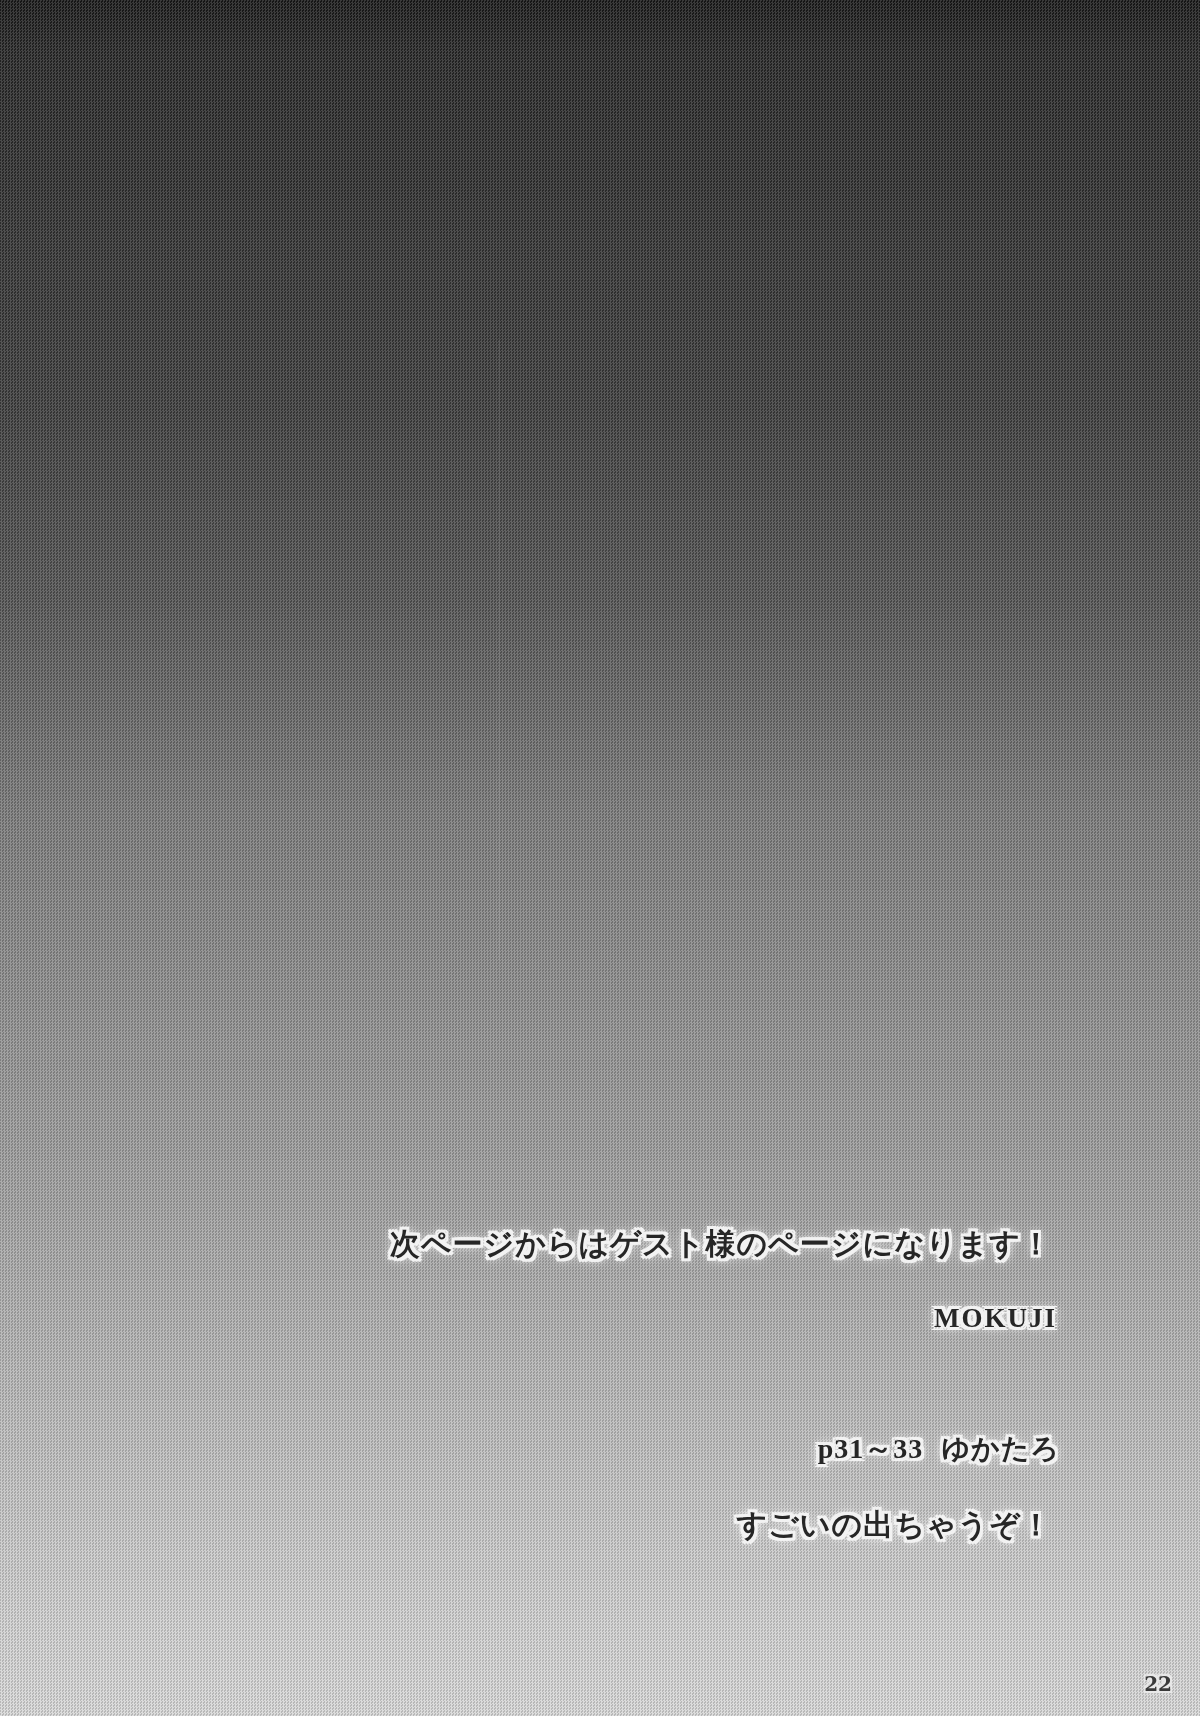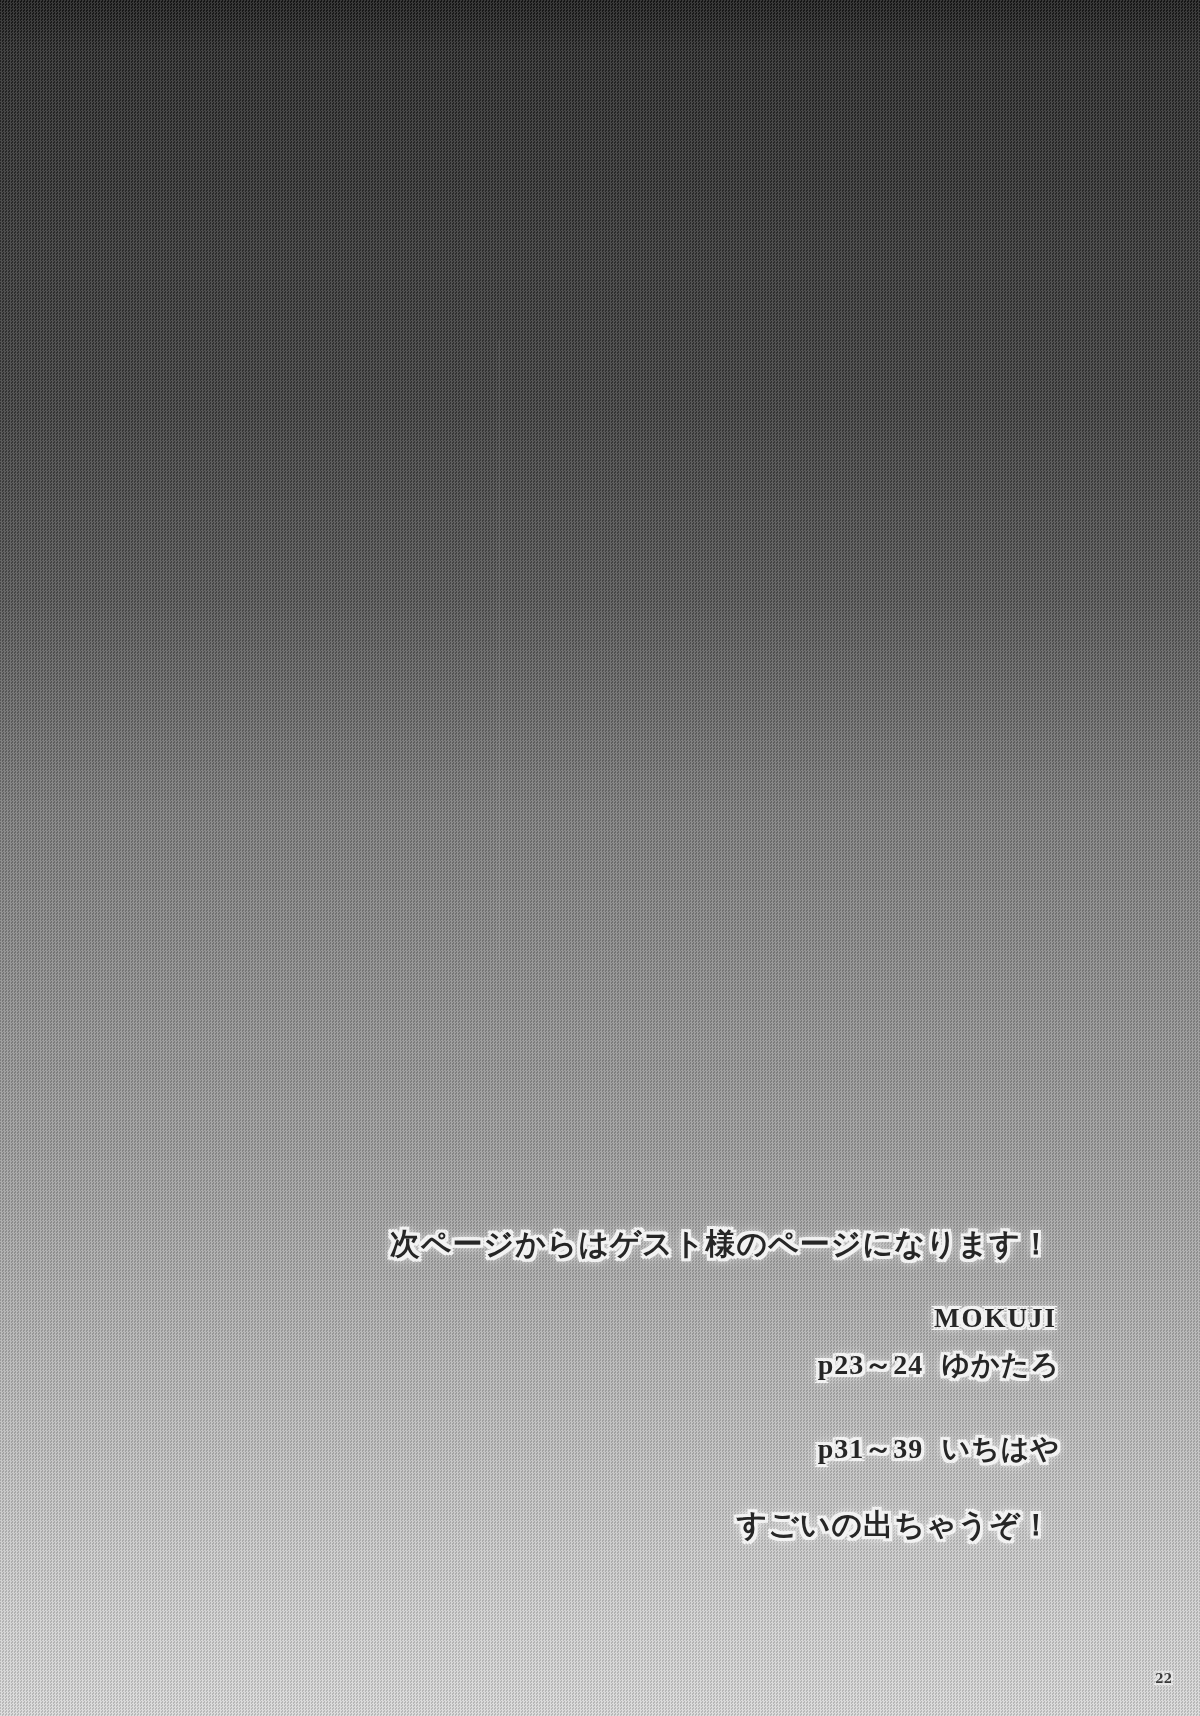--- a/index.html
+++ b/index.html
@@ -87,46 +87,43 @@
   .closing {
     top: 1505px;
     right: 148px;
     font-size: 30px;
   }
   .page-number {
     position: absolute;
     z-index: 2;
     top: 1672px;
     right: 28px;
-    font-size: 12px;
+    font-size: 20px;
     color: #3a3a3a;
     font-weight: 600;
     text-shadow:
       -2px -2px 0 #e8e8e8, 2px -2px 0 #e8e8e8,
       -2px  2px 0 #e8e8e8, 2px  2px 0 #e8e8e8,
        0 0 5px #f5f5f5;
   }
 </style>
 </head>
 <body>
 
 <div class="page">
 
   <div class="streak"></div>
 
   <div class="txt announcement">次ページからはゲスト様のページになります！</div>
 
   <div class="txt toc-title">MOKUJI</div>
 
-  <div class="txt toc-entry entry-0">
-    <span class="pages">p23～24</span><span class="artist">ゆかたろ</span>
-  </div>
 
 
   <div class="txt toc-entry entry-2">
-    <span class="pages">p31～39</span><span class="artist">いちはや</span>
+    <span class="pages">p31～33</span><span class="artist">ゆかたろ</span>
   </div>
 
   <div class="txt closing">すごいの出ちゃうぞ！</div>
 
   <div class="page-number">22</div>
 
 </div>
 
 </body></html>

